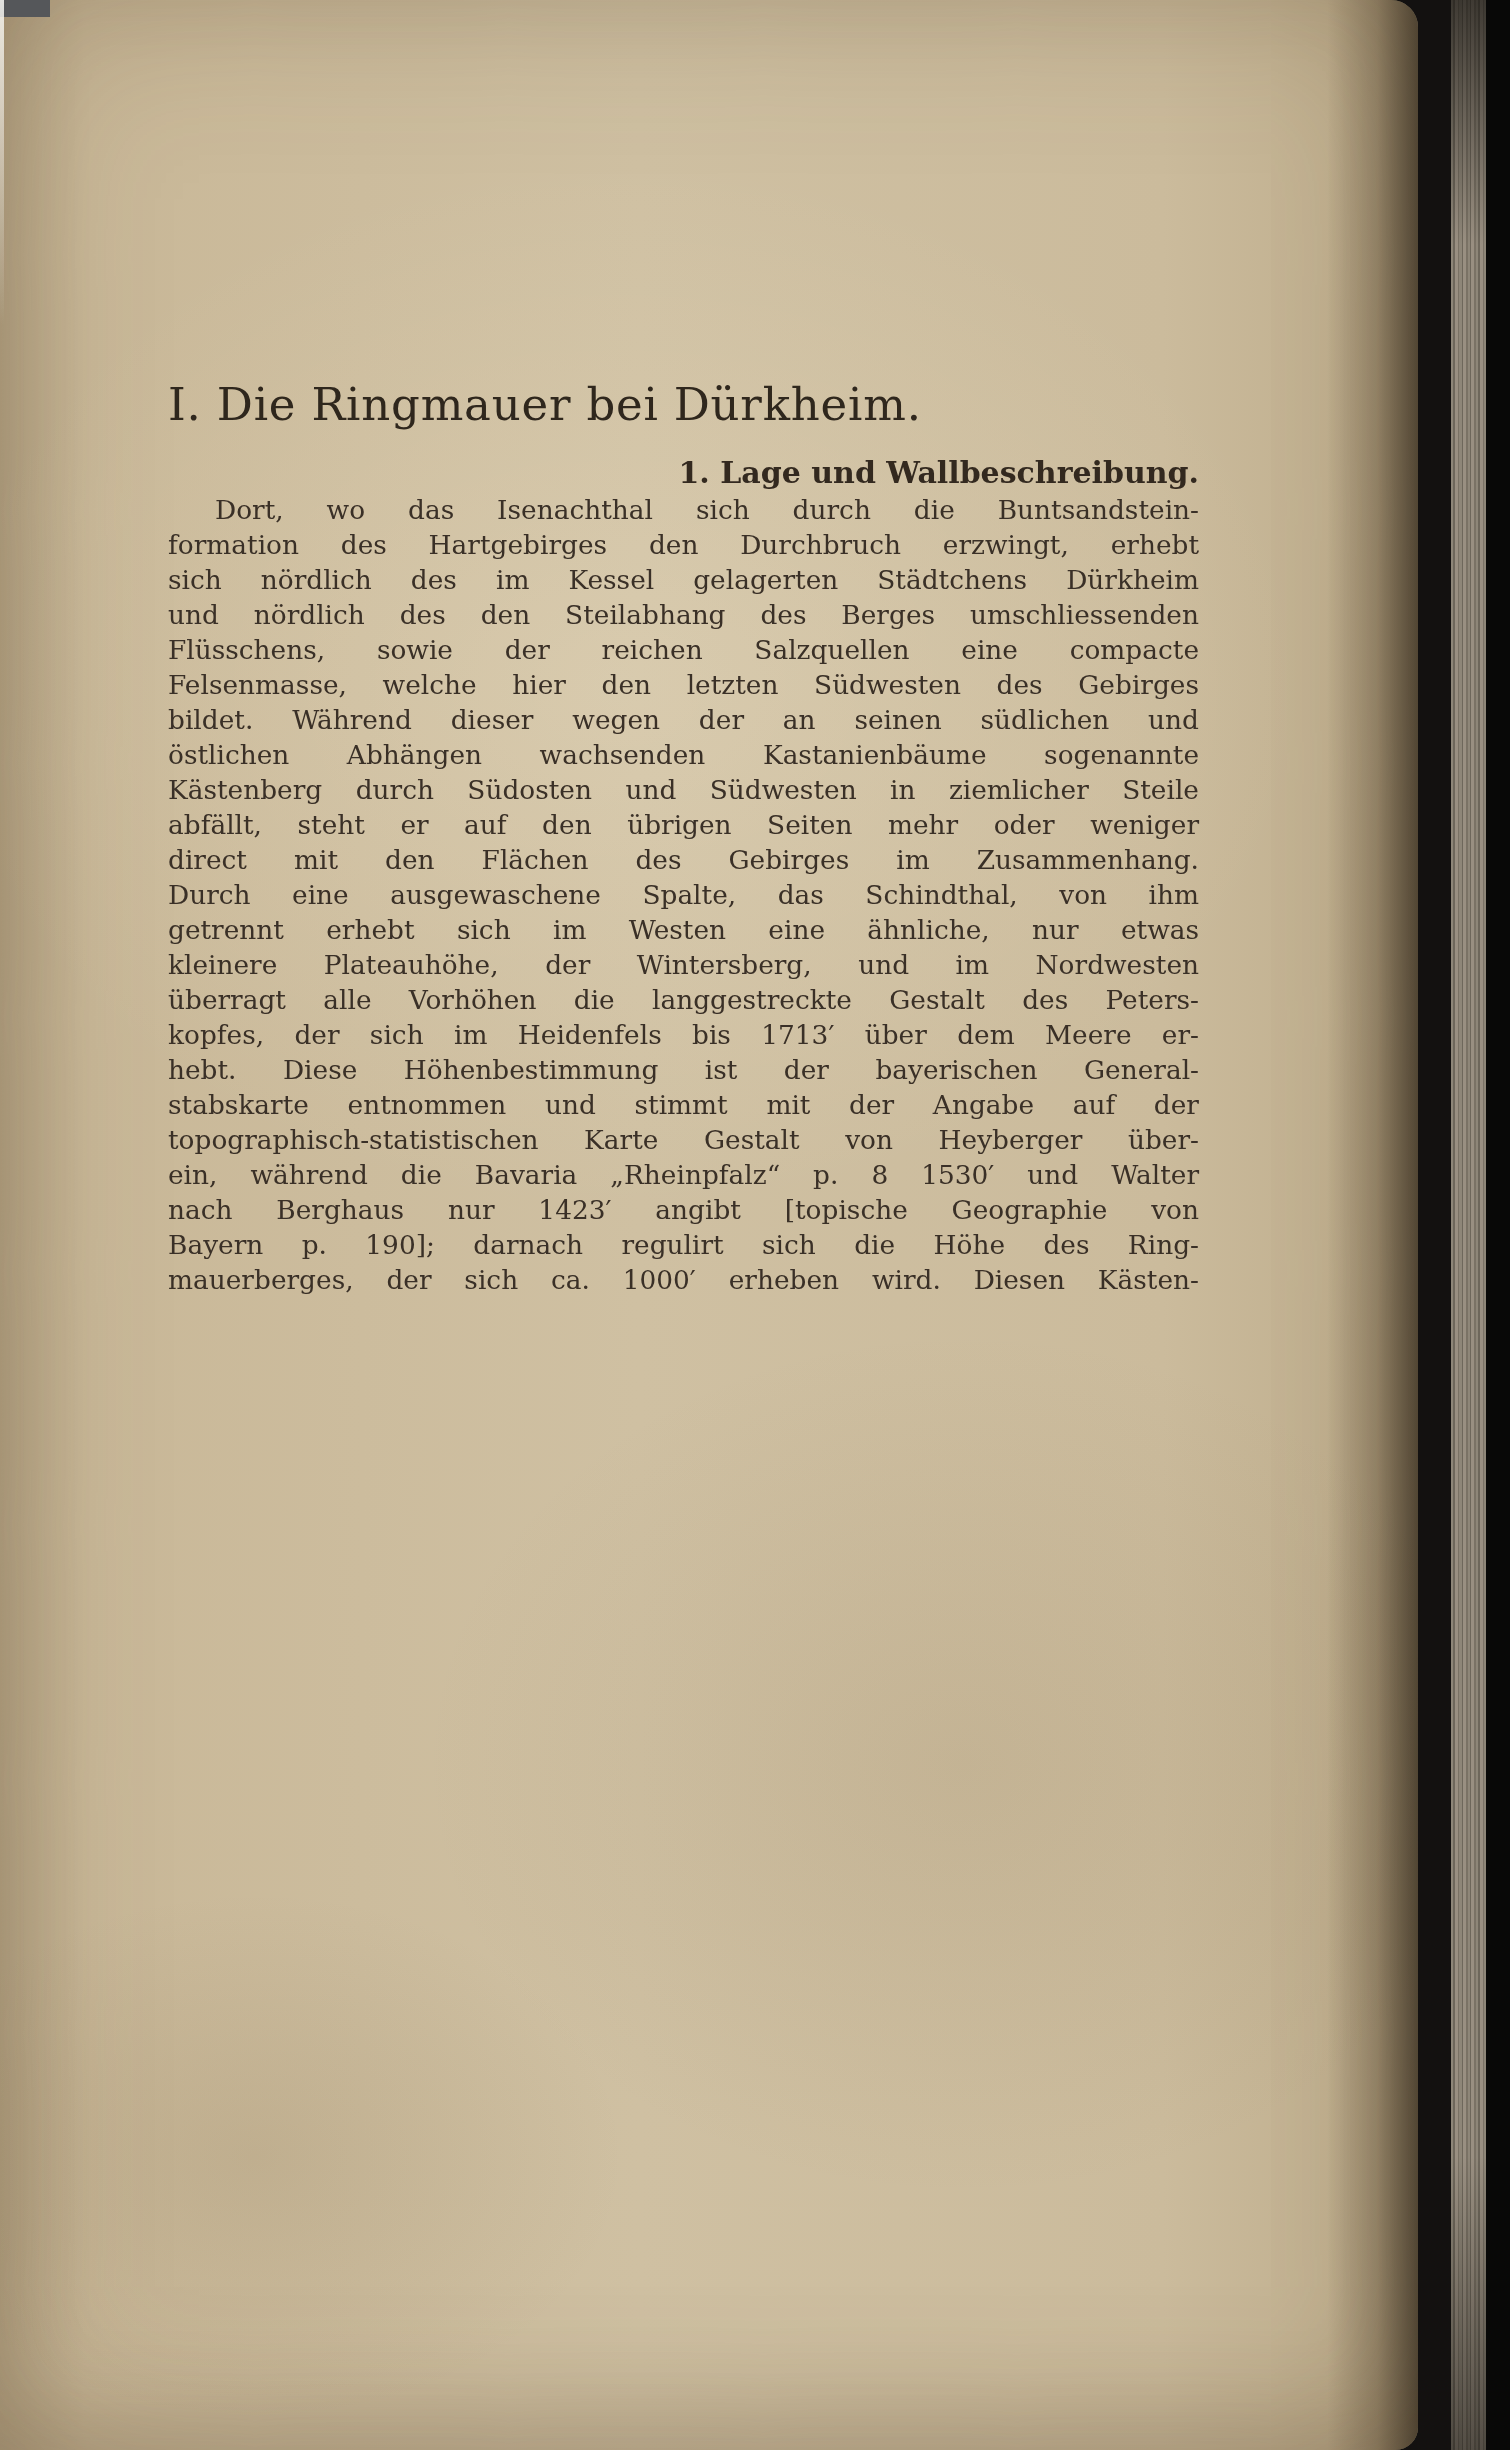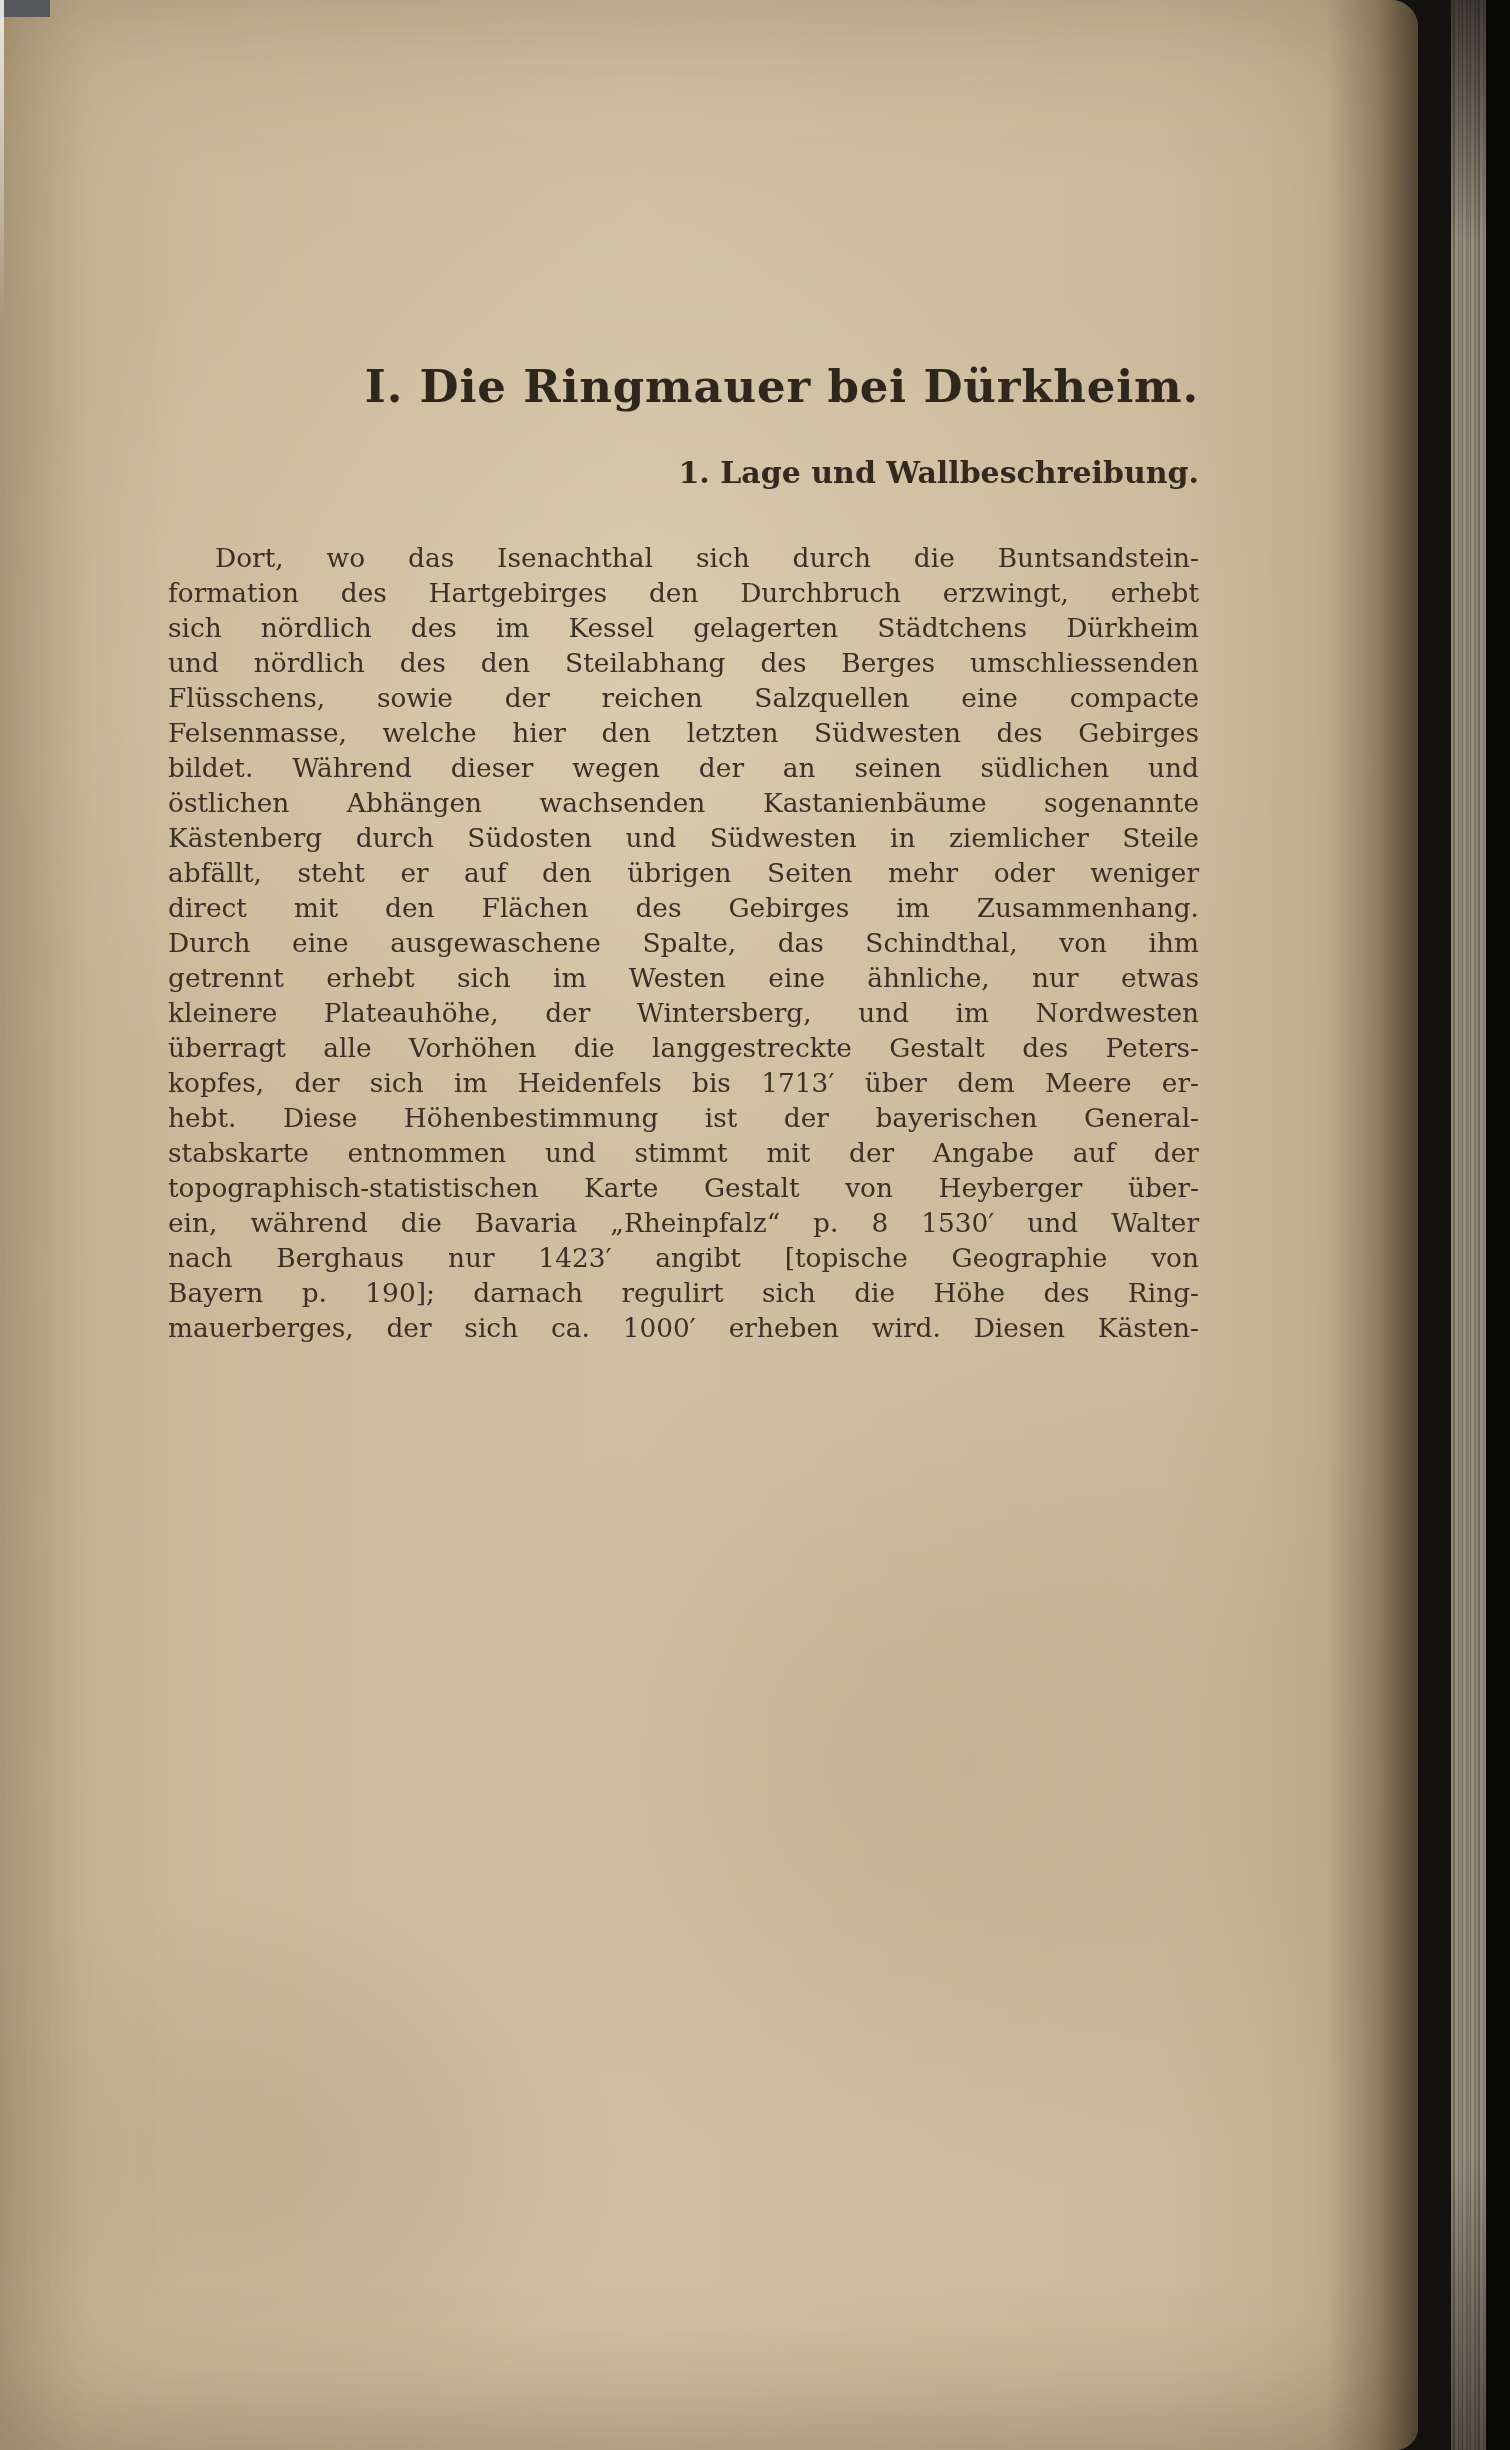--- a/index.html
+++ b/index.html
@@ -80,25 +80,25 @@
     width: 3.8px;
     height: 325px;
     background: linear-gradient(180deg, rgba(250,250,246,0.85), rgba(250,250,246,0));
   }
 
   
   .title {
     position: absolute;
     left: 168px;
     width: 1031px;
-    top: 360px;
+    top: 378px;
     margin: 0;
-    text-align: right;
+    text-align: left;
     font-size: 45px;
-    font-weight: bold;
+    font-weight: normal;
     letter-spacing: 0.8px;
     color: #2f271d;
   }
   .subtitle {
     position: absolute;
     left: 168px;
     width: 1031px;
     top: 455px;
     margin: 0;
     text-align: right;
@@ -107,21 +107,20 @@
     color: #33291f;
   }
   .body-block {
     position: absolute;
     left: 168px;
     top: 492px;
     width: 1031px;
     font-size: 26.4px;
     line-height: 35px;
     color: #3a3027;
-    margin-top: 48px;
   }
   .body-line {
     text-align: justify;
     text-align-last: justify;
     white-space: normal;
   }
   .body-line:first-child {
     text-indent: 47px;
   }
 </style>

